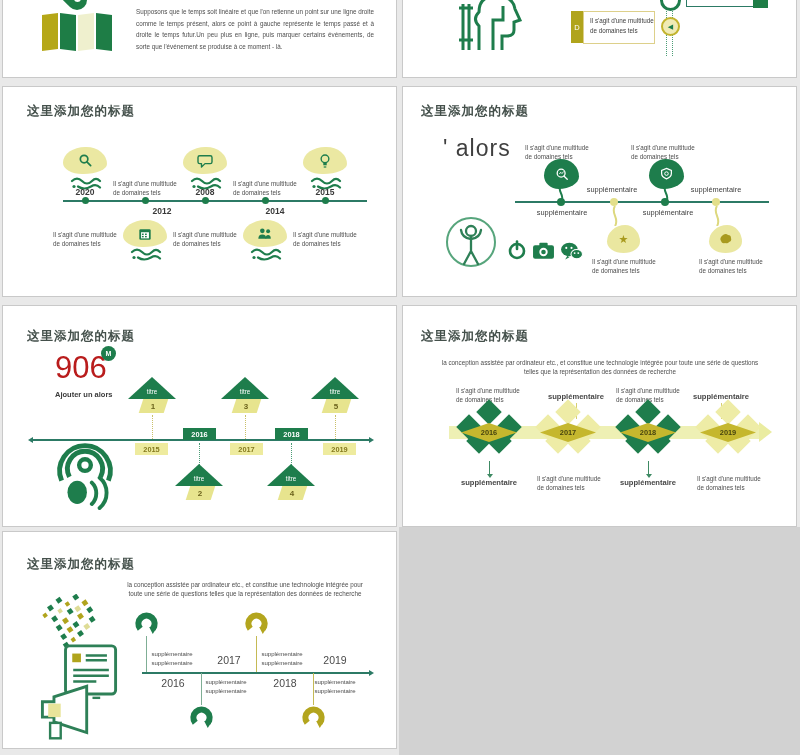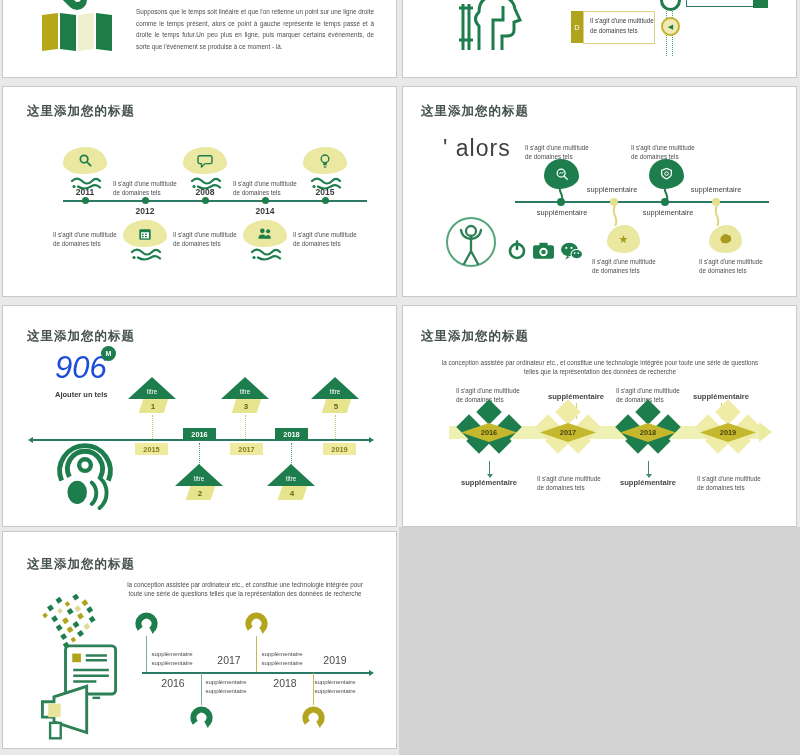--- a/index.html
+++ b/index.html
@@ -30,21 +30,21 @@
   .tag-g{background:#1e7d4c;color:#ffffff;}
   .cluster{position:absolute;width:64px;height:46px;}
   .cl-sq{position:absolute;width:18px;height:18px;transform:rotate(45deg);}
   .cl-center{position:absolute;left:4px;top:13px;width:56px;height:19px;clip-path:polygon(50% 0,100% 50%,50% 100%,0 50%);display:flex;align-items:center;justify-content:center;font-size:7.4px;font-weight:bold;color:#47430f;background:#c5b72e;}
   .sq-g{background:#1e7d4c;}
   .sq-y{background:#eeeca6;}
   .dbox-tab{position:absolute;background:#b0a41c;color:#fff;display:flex;align-items:center;justify-content:center;font-size:7.5px;}
   .dbox{position:absolute;background:#fff;border:1px solid #ddd08a;font-size:6.3px;color:#3c3c3c;line-height:1.55;padding:4px 0 0 6px;}
   .arrowcircle{position:absolute;width:15px;height:15px;border-radius:50%;background:#f0ebb4;border:2px solid #c2b42e;display:flex;align-items:center;justify-content:center;font-size:7px;color:#1e7d4c;}
   .bigagit{position:absolute;font-size:23px;color:#3f3f3f;letter-spacing:1px;}
-  .stat{position:absolute;font-size:31px;color:#1d4ed8;font-style:italic;}
+  .stat{position:absolute;font-size:31px;color:#b91c1c;}
   .badge{position:absolute;width:15px;height:15px;border-radius:50%;background:#1e7d4c;color:#fff;font-size:7px;font-weight:bold;display:flex;align-items:center;justify-content:center;}
   .statlab{position:absolute;font-size:7.5px;font-weight:bold;color:#3a3a3a;}
   .band{position:absolute;height:13px;background:#eef0b4;}
   .band-arrow{position:absolute;width:0;height:0;border-left:13px solid #eaecA0;border-top:10px solid transparent;border-bottom:10px solid transparent;}
   .darr{position:absolute;width:0;border-left:1px solid #3e8a63;}
   .darr:after{content:"";position:absolute;left:-3px;bottom:-4px;border-left:3px solid transparent;border-right:3px solid transparent;border-top:4px solid #3e8a63;}
   .yrbig{position:absolute;font-size:10.5px;color:#4a4a4a;text-align:center;width:44px;}
   .supp2{position:absolute;font-size:6px;color:#4a4a4a;line-height:1.5;text-align:center;width:56px;}
   .grayarea{position:absolute;left:399px;top:527px;width:401px;height:228px;background:#d2d2d2;}
   .tlarrow-r{position:absolute;width:0;height:0;border-left:5px solid #2c7a65;border-top:3px solid transparent;border-bottom:3px solid transparent;}
@@ -124,28 +124,28 @@
     <svg class="abs" style="left:187px;top:89px;" width="32" height="14" viewBox="0 0 32 14">
         <path d="M2 5 q5-5 10 0 q5 5 10 0 q4-4 8 0" fill="none" stroke="#1e7d4c" stroke-width="2.2" stroke-linecap="round"></path>
         <circle cx="4" cy="10.5" r="1.6" fill="#1e7d4c"></circle>
         <path d="M8 10.5 q6 4 13 0 q5-3 9 1" fill="none" stroke="#1e7d4c" stroke-width="2.2" stroke-linecap="round"></path>
       </svg>
     <svg class="abs" style="left:307px;top:89px;" width="32" height="14" viewBox="0 0 32 14">
         <path d="M2 5 q5-5 10 0 q5 5 10 0 q4-4 8 0" fill="none" stroke="#1e7d4c" stroke-width="2.2" stroke-linecap="round"></path>
         <circle cx="4" cy="10.5" r="1.6" fill="#1e7d4c"></circle>
         <path d="M8 10.5 q6 4 13 0 q5-3 9 1" fill="none" stroke="#1e7d4c" stroke-width="2.2" stroke-linecap="round"></path>
       </svg>
-    <div class="yr" style="left:62px;top:100px;">2011</div>
+    <div class="yr" style="left:62px;top:100px;">2020</div>
     <div class="yr" style="left:182px;top:100px;">2008</div>
     <div class="yr" style="left:302px;top:100px;">2015</div>
     <div class="desc" style="left:110px;top:92px;width:66px;">Il s'agit d'une multitude de domaines tels</div>
     <div class="desc" style="left:230px;top:92px;width:66px;">Il s'agit d'une multitude de domaines tels</div>
 
-    <div class="yr" style="left:122px;top:119px;">2012</div>
-    <div class="yr" style="left:242px;top:119px;">2014</div>
+    <div class="yr" style="left:139px;top:119px;">2012</div>
+    <div class="yr" style="left:252px;top:119px;">2014</div>
     <div class="cloud" style="left:120px;top:133px;width:44px;height:27px;">
       <svg width="14" height="14" viewBox="0 0 16 16">
           <rect x="1.5" y="2.5" width="13" height="12" rx="1.5" fill="#1e7d4c"></rect>
           <rect x="3.5" y="6" width="9" height="7" fill="#fff"></rect>
           <rect x="4.5" y="7.5" width="2" height="1.6" fill="#1e7d4c"></rect>
           <rect x="8" y="7.5" width="2" height="1.6" fill="#1e7d4c"></rect>
           <rect x="4.5" y="10.2" width="2" height="1.6" fill="#1e7d4c"></rect>
           <rect x="8" y="10.2" width="2" height="1.6" fill="#1e7d4c"></rect>
         </svg>
     </div>
@@ -249,21 +249,21 @@
         <ellipse cx="16" cy="12.5" rx="5.5" ry="4.5" fill="#1e7d4c" stroke="#fff" stroke-width="1"></ellipse>
         <circle cx="14" cy="11.5" r="0.9" fill="#fff"></circle>
         <circle cx="17.5" cy="11.5" r="0.9" fill="#fff"></circle>
       </svg>
   </div>
 
   <div class="slide" style="left:2px;top:305px;height:220px;">
     <div class="t-title" style="left:24px;top:22px;">这里添加您的标题</div>
     <div class="stat" style="left:52px;top:44px;">906</div>
     <div class="badge" style="left:98px;top:40px;">M</div>
-    <div class="statlab" style="left:52px;top:84px;">Ajouter un tels</div>
+    <div class="statlab" style="left:52px;top:84px;">Ajouter un alors</div>
 
     <div class="flag" style="left:125px;top:71px;">
       <div class="flag-tri"></div>
         <div class="flag-label">titre</div>
       <div class="flag-num">
           <span style="transform:skewX(18deg);">1</span>
         </div>
     </div>
     <div class="flag" style="left:218px;top:71px;">
       <div class="flag-tri"></div>

